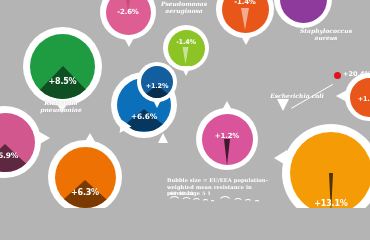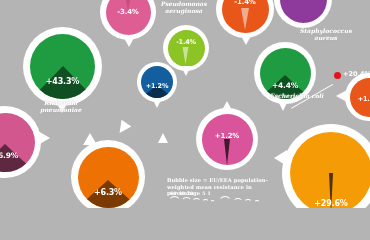--- a/index.html
+++ b/index.html
@@ -46,29 +46,29 @@
                border-color:#fff transparent transparent transparent;display:block;}
 </style>
 </head>
 <body style="background: rgb(180, 180, 180);">
 
 <div id="stage">
 
   <div class="bub" style="left:23px;top:27px;width:79px;height:79px;">
     <div class="disc" style="width:65px;height:65px;background:#1f9c41;">
       <div class="wedge" style="width:0;height:0;border-left:33px solid transparent;border-right:33px solid transparent;border-bottom:34px solid #0f4f22;transform:translate(-33px,-1px);"></div>
-      <span class="val" style="font-size:8px;margin-bottom:13px;">+43.3%</span>
+      <span class="val" style="font-size:8px;margin-bottom:13px;">+8.5%</span>
     </div>
   </div>
   <div class="tail" style="left:55px;top:100px;border-left:7px solid transparent;border-right:7px solid transparent;border-top:13px solid #ffffff;"></div>
 
   <div class="bub" style="left:100px;top:-16px;width:56px;height:56px;">
     <div class="disc" style="width:45px;height:45px;background:#de5e93;">
       <div class="wedge" style="width:0;height:0;border-left:4px solid transparent;border-right:4px solid transparent;border-top:21px solid #b8427094;transform:translate(-4px,-22px);"></div>
-      <span class="val" style="font-size:7px;margin-bottom:19px;">-3.4%</span>
+      <span class="val" style="font-size:7px;margin-bottom:19px;">-2.6%</span>
     </div>
   </div>
   <div class="tail" style="left:123px;top:36px;border-left:6px solid transparent;border-right:6px solid transparent;border-top:11px solid #ffffff;"></div>
 
   <div class="bub" style="left:216px;top:-20px;width:58px;height:58px;">
     <div class="disc" style="width:47px;height:47px;background:#e8561a;">
       <div class="wedge" style="width:0;height:0;border-left:4px solid transparent;border-right:4px solid transparent;border-top:22px solid #f3ab8d;transform:translate(-4px,-1px);"></div>
       <span class="val" style="font-size:7px;margin-bottom:27px;">-1.4%</span>
     </div>
   </div>
@@ -81,28 +81,28 @@
     </div>
   </div>
   <div class="tail" style="left:181px;top:66px;border-left:5px solid transparent;border-right:5px solid transparent;border-top:10px solid #ffffff;"></div>
 
   <div class="bub" style="left:274px;top:-30px;width:58px;height:58px;">
     <div class="disc" style="width:47px;height:47px;background:#8e3a9c;">
       <span class="val" style="font-size:7px;margin-bottom:16px;"></span>
     </div>
   </div>
 
+  <div class="bub" style="left:111px;top:72px;width:66px;height:66px;">
+    <div class="disc" style="width:54px;height:54px;background:#0b6fba;">
+      <div class="wedge" style="width:0;height:0;border-left:27px solid transparent;border-right:27px solid transparent;border-bottom:22px solid #06375e;transform:translate(-27px,4px);"></div>
+      <span class="val" style="font-size:7.5px;margin-bottom:12px;">+6.6%</span>
+    </div>
+  </div>
   <div class="tail" style="left:117px;top:122px;border-left:6px solid transparent;border-right:6px solid transparent;border-top:12px solid #ffffff;transform:rotate(35deg);"></div>
 
-  <div class="bub" style="left:254px;top:42px;width:62px;height:62px;">
-    <div class="disc" style="width:51px;height:51px;background:#1f9c41;">
-      <div class="wedge" style="width:0;height:0;border-left:26px solid transparent;border-right:26px solid transparent;border-bottom:24px solid #0f4f22;transform:translate(-26px,2px);"></div>
-      <span class="val" style="font-size:7.5px;margin-bottom:9px;">+4.4%</span>
-    </div>
-  </div>
   <div class="tail" style="left:277px;top:99px;border-left:6px solid transparent;border-right:6px solid transparent;border-top:12px solid #ffffff;"></div>
 
   <div class="bub" style="left:137px;top:62px;width:40px;height:40px;">
     <div class="disc" style="width:32px;height:32px;background:#125e9e;">
       <div class="wedge" style="width:0;height:0;border-left:16px solid transparent;border-right:16px solid transparent;border-bottom:13px solid #092f4f;transform:translate(-16px,3px);"></div>
       <span class="val" style="font-size:6.5px;margin-bottom:9px;">+1.2%</span>
     </div>
   </div>
   <div class="tail" style="left:152px;top:98px;border-left:5px solid transparent;border-right:5px solid transparent;border-top:10px solid #ffffff;"></div>
 
@@ -114,42 +114,42 @@
   <div class="tail" style="left:336px;top:90px;border-top:6px solid transparent;border-bottom:6px solid transparent;border-right:11px solid #ffffff;"></div>
 
   <div class="bub" style="left:-31px;top:106px;width:72px;height:72px;">
     <div class="disc" style="width:59px;height:59px;background:#d1578e;">
       <div class="wedge" style="width:0;height:0;border-left:30px solid transparent;border-right:30px solid transparent;border-bottom:28px solid #5e2840;transform:translate(-30px,2px);"></div>
       <span class="val" style="font-size:7.5px;margin-bottom:12px;">+6.9%</span>
     </div>
   </div>
   <div class="tail" style="left:38px;top:131px;border-top:7px solid transparent;border-bottom:7px solid transparent;border-left:12px solid #ffffff;"></div>
 
-  <div class="bub" style="left:71px;top:140px;width:74px;height:74px;text-align:center;">
+  <div class="bub" style="left:48px;top:140px;width:74px;height:74px;text-align:center;">
     <div class="disc" style="width:61px;height:61px;background:#ee7203;">
       <div class="wedge" style="width:0;height:0;border-left:31px solid transparent;border-right:31px solid transparent;border-bottom:28px solid #7a3a01;transform:translate(-31px,3px);"></div>
       <span class="val" style="font-size:8px;margin-bottom:11px;">+6.3%</span>
     </div>
   </div>
   <div class="tail" style="left:83px;top:133px;border-left:7px solid transparent;border-right:7px solid transparent;border-bottom:12px solid #ffffff;"></div>
 
   <div class="tail" style="left:158px;top:133px;border-left:5px solid transparent;border-right:5px solid transparent;border-bottom:10px solid #ffffff;"></div>
 
   <div class="bub" style="left:196px;top:108px;width:62px;height:62px;">
     <div class="disc" style="width:51px;height:51px;background:#d9549a;">
       <div class="wedge" style="width:0;height:0;border-left:3px solid transparent;border-right:3px solid transparent;border-top:26px solid #3f1a2d;transform:translate(-3px,0px);"></div>
       <span class="val" style="font-size:7px;margin-bottom:25px;">+1.2%</span>
     </div>
   </div>
   <div class="tail" style="left:221px;top:101px;border-left:6px solid transparent;border-right:6px solid transparent;border-bottom:11px solid #ffffff;"></div>
 
   <div class="bub" style="left:282px;top:124px;width:98px;height:98px;">
     <div class="disc" style="width:82px;height:82px;background:#f59b06;">
       <div class="wedge" style="width:0;height:0;border-left:2px solid transparent;border-right:2px solid transparent;border-top:41px solid #4d3202;transform:translate(-2px,0px);"></div>
-      <span class="val" style="font-size:8px;margin-bottom:6px;">+29.6%</span>
+      <span class="val" style="font-size:8px;margin-bottom:6px;">+13.1%</span>
     </div>
   </div>
   <div class="tail" style="left:274px;top:150px;border-top:8px solid transparent;border-bottom:8px solid transparent;border-right:13px solid #ffffff;"></div>
 
   <div class="leader" style="left:291px;top:108px;width:48px;height:1.2px;transform:rotate(-30deg);"></div>
   <div class="dot" style="left:334px;top:72px;width:7px;height:7px;background:#e3131e;"></div>
   <div class="dotlbl" style="left:343px;top:70px;font-size:6.5px;">+20.4%</div>
 
   <div class="splabel" style="left:152px;top:1px;width:64px;font-size:6px;">
     <div>Pseudomonas</div>

